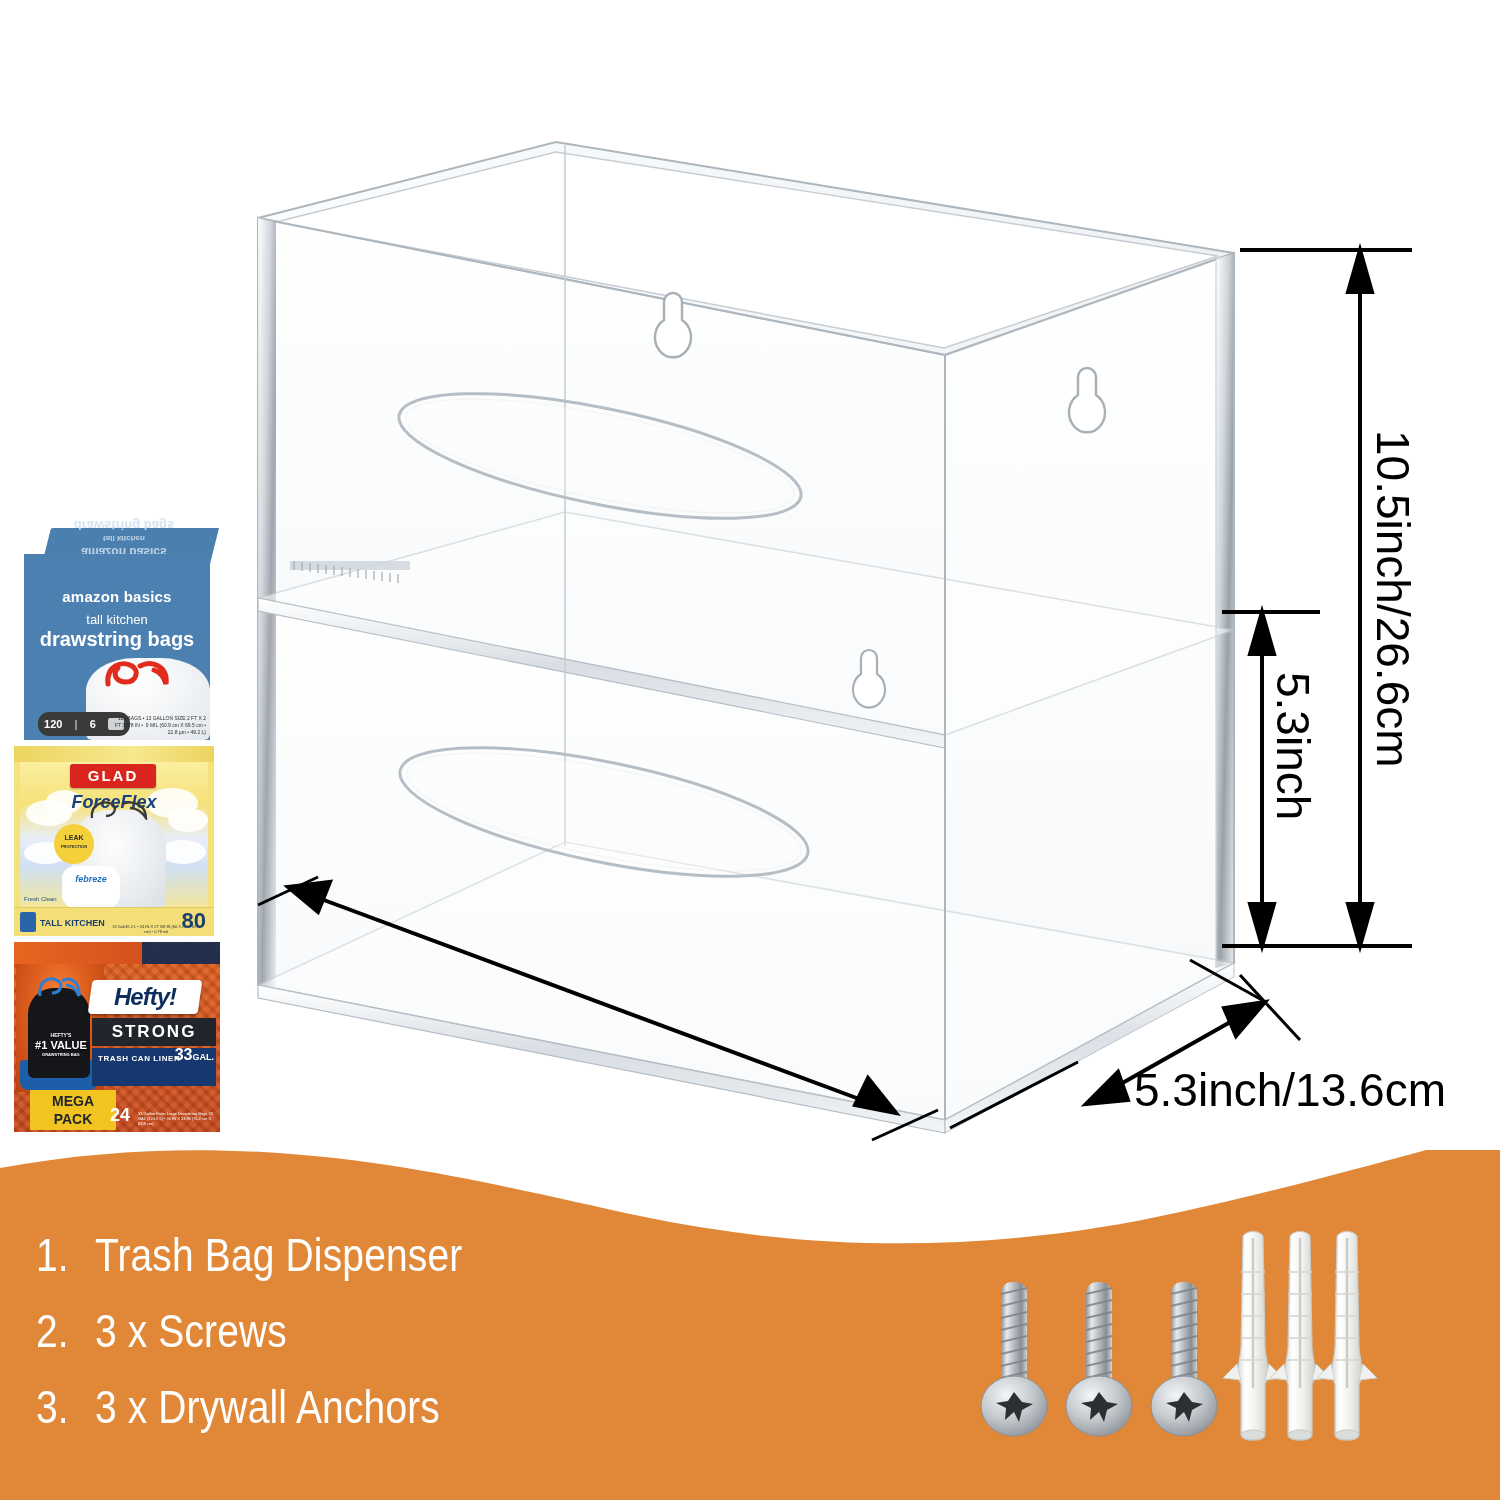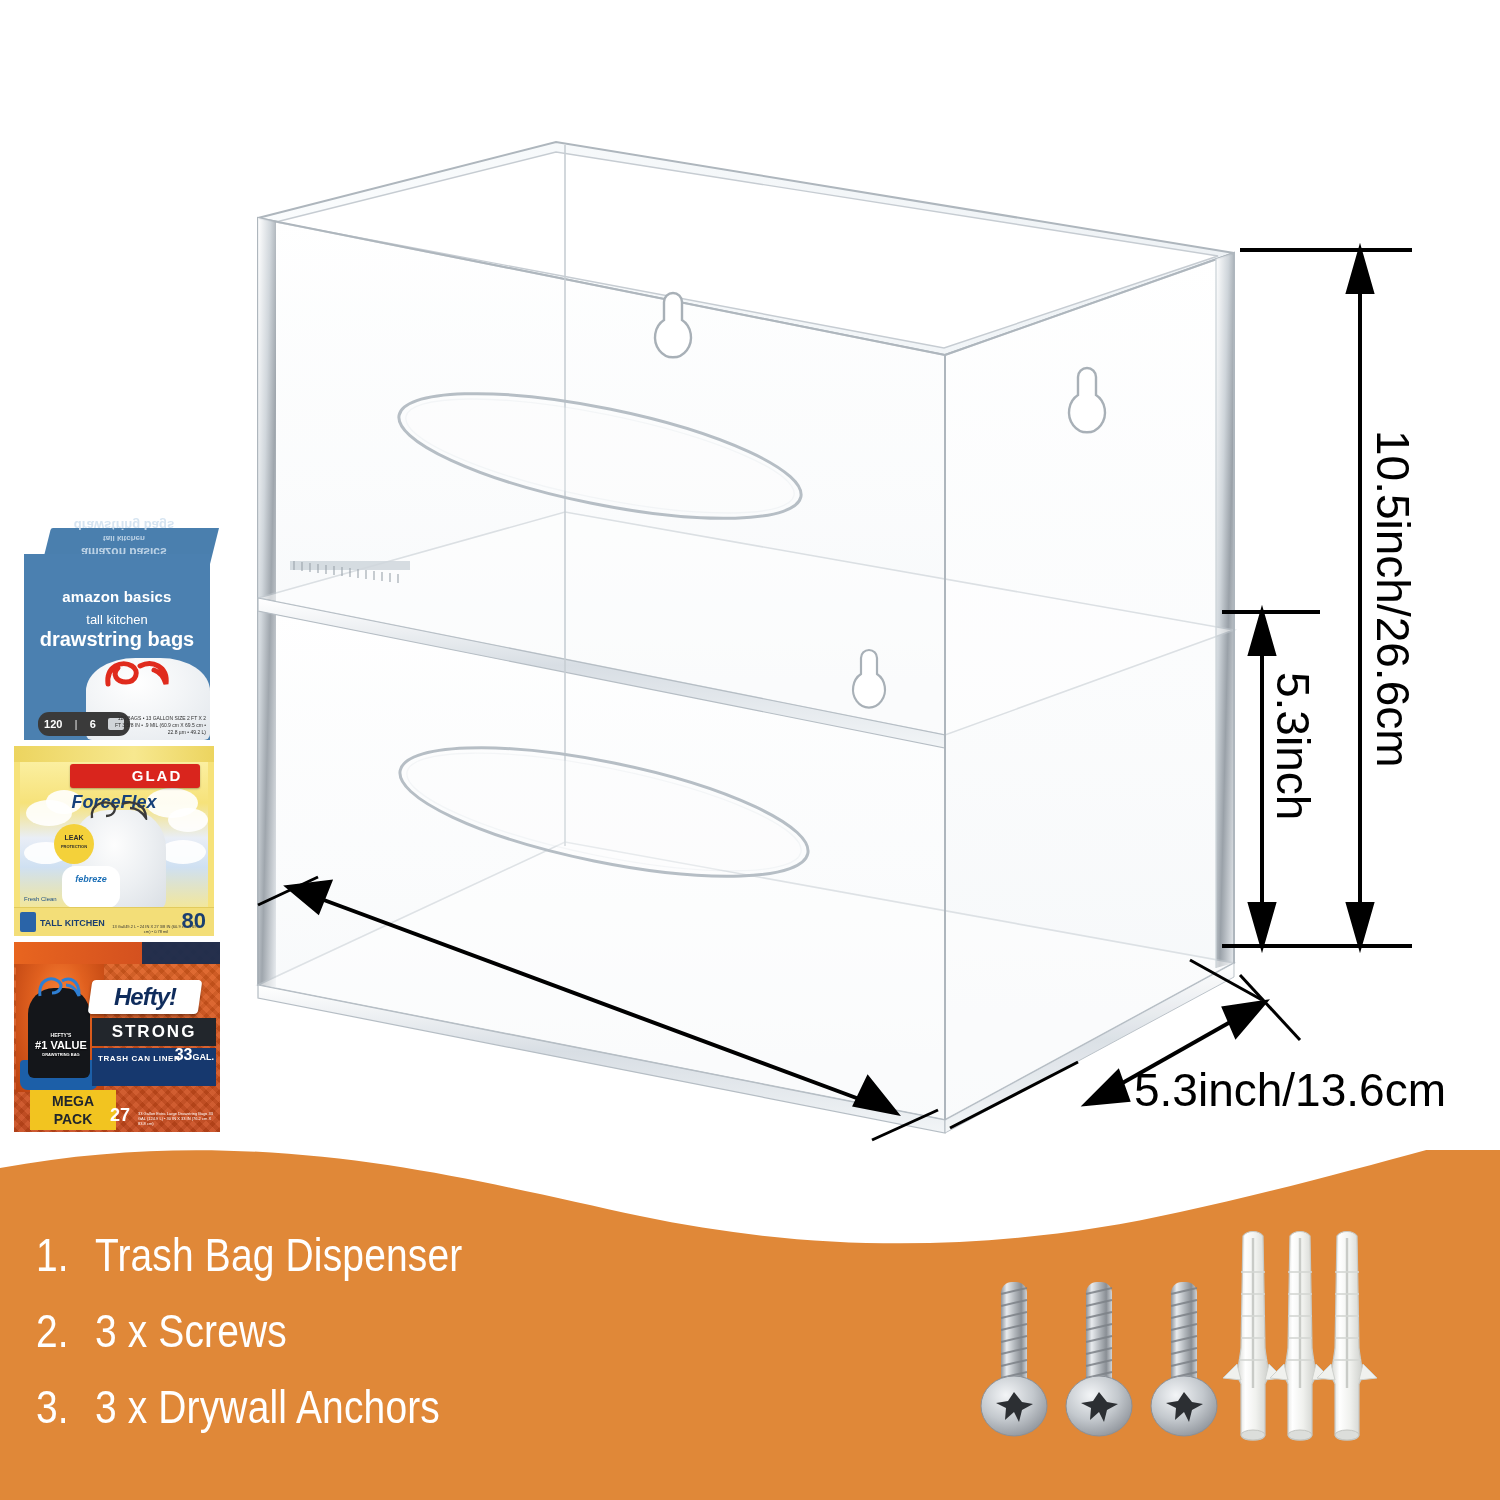--- a/index.html
+++ b/index.html
@@ -42,21 +42,21 @@
   
   .ff{width:200px;height:190px;position:relative;background:#f6e27a;}
   .ff-topstrip{position:absolute;left:0;top:0;width:100%;height:16px;
       background:linear-gradient(90deg,#ecd45f 0%,#f7e88f 60%,#ecd45f 100%);}
   .ff-sky{position:absolute;left:6px;top:16px;right:6px;bottom:28px;
       background:linear-gradient(180deg,#fbeFA0 0%,#f6e27a 28%,#e9eef6 52%,#cfe0f2 72%,#f3e79a 100%);}
   .ff-clouds{position:absolute;left:8px;top:36px;right:8px;height:100px;}
   .cl{position:absolute;background:#fff;border-radius:50%;opacity:.9;}
   .ff-glad{position:absolute;left:56px;top:18px;width:86px;height:24px;background:#d9251d;
      border-radius:3px;color:#fff;font-weight:bold;font-size:15px;text-align:center;
-     line-height:24px;letter-spacing:2px;box-shadow:0 1px 2px rgba(0,0,0,.3);padding-left:44px;}
+     line-height:24px;letter-spacing:2px;box-shadow:0 1px 2px rgba(0,0,0,.3);}
   .ff-name{position:absolute;left:0;right:0;top:46px;text-align:center;color:#16417a;
      font-size:18px;font-weight:bold;font-style:italic;}
   .ff-bag{position:absolute;left:58px;top:64px;width:94px;height:100px;
      background:radial-gradient(ellipse at 45% 35%,#fdfdfd 0%,#eceff2 50%,#d9dee4 100%);
      border-radius:38% 38% 10% 10%;}
   .ff-leak{position:absolute;left:40px;top:78px;width:40px;height:40px;background:#f4d13a;
      border-radius:50%;color:#2c2c2c;font-size:7px;font-weight:bold;text-align:center;
      line-height:9px;padding-top:9px;box-sizing:border-box;}
   .ff-febreze{position:absolute;left:48px;bottom:28px;width:58px;height:42px;background:#fff;
      border-radius:13px;color:#1c6fb6;font-size:9px;font-weight:bold;text-align:center;
@@ -351,21 +351,21 @@
       <div class="hf-logotxt">Hefty!</div>
       <div class="hf-strong">STRONG</div>
       <div class="hf-liner">TRASH CAN LINER</div>
       <div class="hf-gal">
         <span>33</span><span style="font-size:9px">GAL.</span>
       </div>
       <div class="hf-mega">
         <div>MEGA</div>
         <div>PACK</div>
       </div>
-      <div class="hf-48">27</div>
+      <div class="hf-48">24</div>
       <div class="hf-fine">33 Gallon Extra Large Drawstring Bags
 33 GAL (124.9 L) • 30 IN X 33 IN (76.2 cm X 83.8 cm)</div>
     </div>
   </div>
 
   <div id="banner">
     <svg width="1500" height="350" viewBox="0 0 1500 350" style="position:absolute;left:0;top:0">
       <path d="M0,18 C260,-30 470,30 640,66 C830,106 1010,100 1180,62 C1300,36 1410,4 1500,-20 L1500,350 L0,350 Z" fill="#E08838"></path>
     </svg>
 

